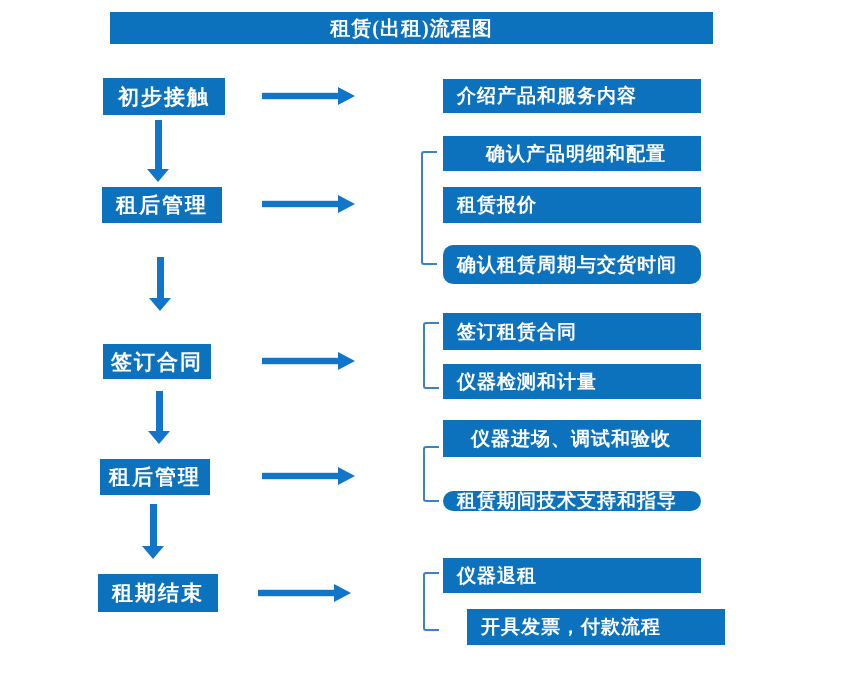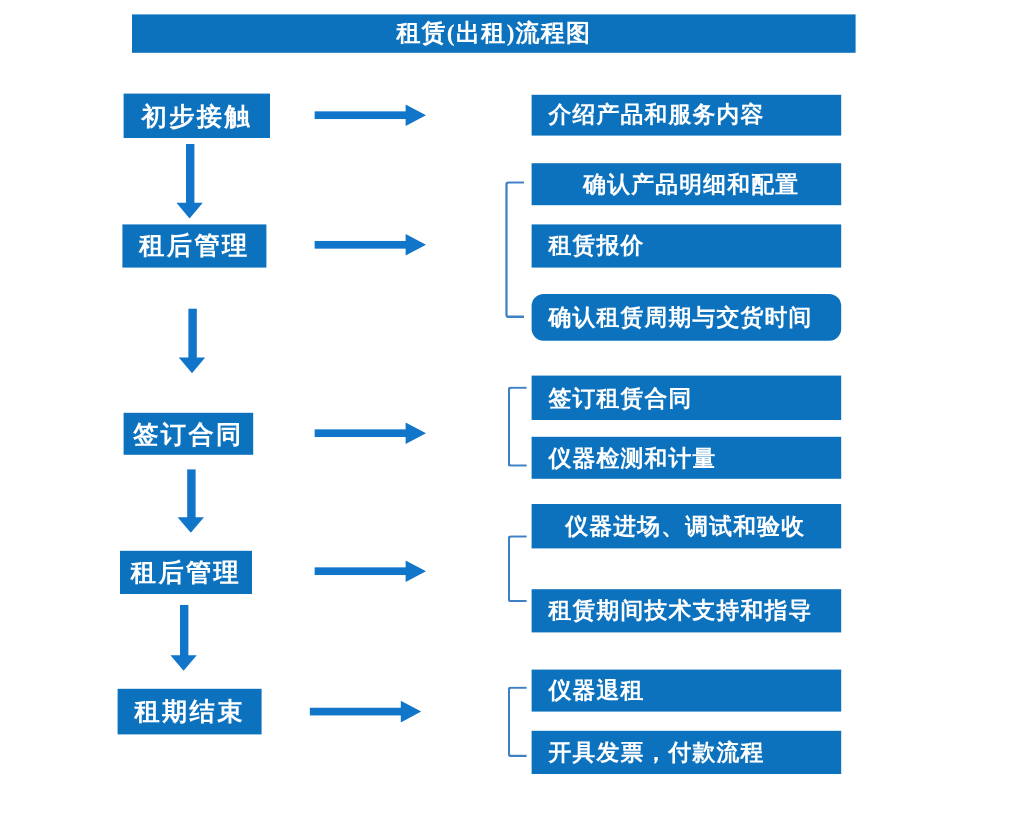--- a/index.html
+++ b/index.html
@@ -132,18 +132,18 @@
   <div class="detail" style="top:79px;height:34px;">介绍产品和服务内容</div>
 
   <div class="detail" style="top:136px;height:35px;padding-left:43px;">确认产品明细和配置</div>
   <div class="detail" style="top:187px;height:36px;">租赁报价</div>
   <div class="detail" style="top:245px;height:39px;border-radius:10px;">确认租赁周期与交货时间</div>
 
   <div class="detail" style="top:313px;height:37px;">签订租赁合同</div>
   <div class="detail" style="top:364px;height:35px;">仪器检测和计量</div>
 
   <div class="detail" style="top:420px;height:37px;padding-left:28px;">仪器进场、调试和验收</div>
-  <div class="detail" style="top:491px;height:36px;">租赁期间技术支持和指导</div>
+  <div class="detail" style="top:491px;height:20px;border-radius:11px;">租赁期间技术支持和指导</div>
 
   <div class="detail" style="top:558px;height:35px;">仪器退租</div>
-  <div class="detail" style="top:609px;height:36px;">开具发票，付款流程</div>
+  <div class="detail" style="top:609px;height:36px;margin-left:24px;">开具发票，付款流程</div>
 
 </div>
 
 </body></html>

